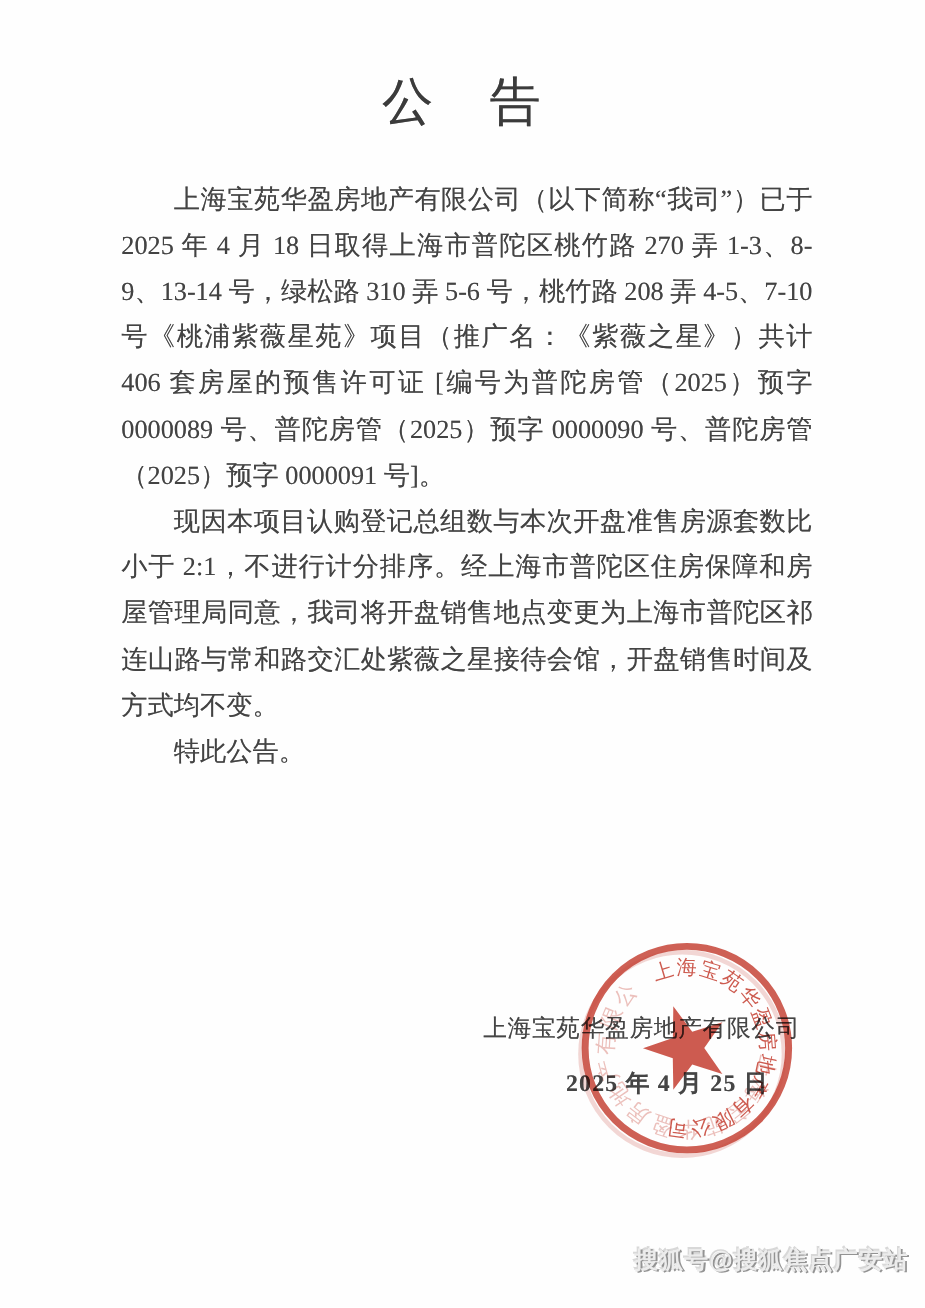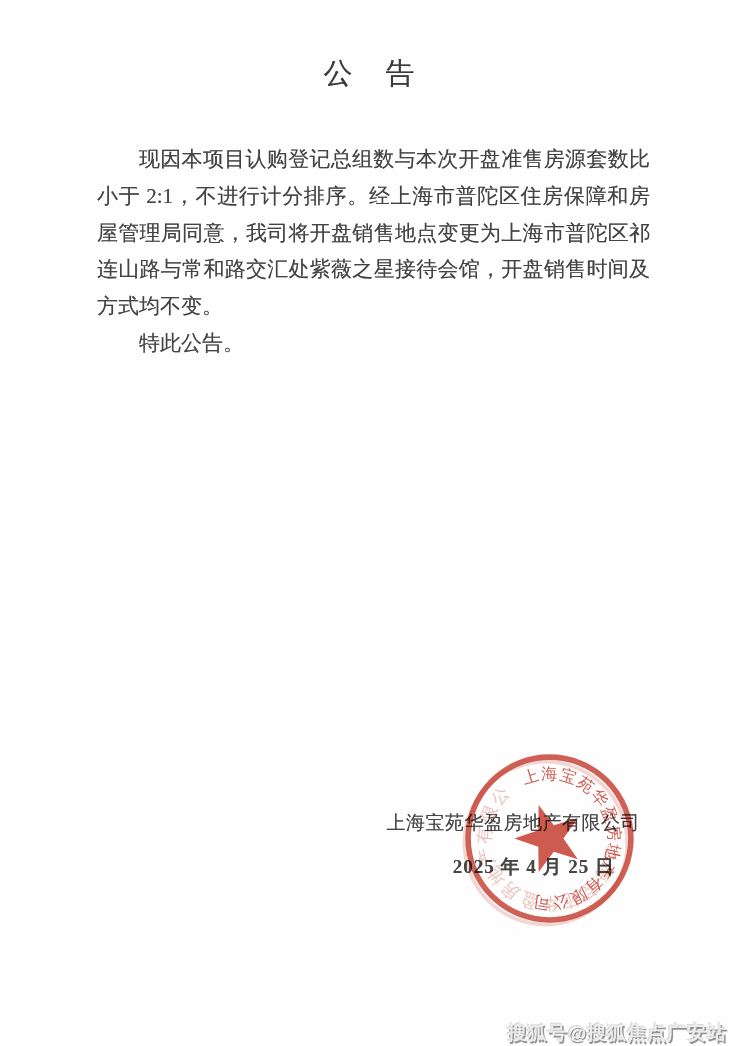--- a/index.html
+++ b/index.html
@@ -14,21 +14,21 @@
     background: #fefefe;
     overflow: hidden;
     font-family: "Liberation Serif", "DejaVu Serif", serif;
   }
   .title {
     position: absolute;
     top: 54px;
     left: 0;
     width: 100%;
     text-align: center;
-    font-size: 29px;
+    font-size: 41px;
     font-weight: 500;
     color: #3b3b3b;
     letter-spacing: 2px;
     text-shadow: 0 0 0.5px rgba(60,60,60,0.6);
   }
   .body-text {
     position: absolute;
     top: 141px;
     left: 97px;
     width: 553px;
@@ -65,37 +65,38 @@
     left: 457px;
     top: 746px;
     width: 185px;
     height: 185px;
     mix-blend-mode: multiply;
     opacity: 0.92;
   }
   .watermark {
     position: absolute;
     right: 13px;
-    bottom: 0;
+    bottom: 25px;
     font-family: "Liberation Sans", "DejaVu Sans", sans-serif;
     font-weight: bold;
     font-size: 19px;
     letter-spacing: 1px;
     color: #ececec;
     text-shadow: 1.5px 1.5px 0 #939393, -1px -1px 0 #d8d8d8;
   }
 </style>
 </head>
 <body>
 
 <div class="page">
 
   <div class="title">公　告</div>
 
   <div class="body-text">
+    <p>上海宝苑华盈房地产有限公司（以下简称“我司”）已于 2025 年 4 月 18 日取得上海市普陀区桃竹路 270 弄 1-3、8-9、13-14 号，绿松路 310 弄 5-6 号，桃竹路 208 弄 4-5、7-10 号《桃浦紫薇星苑》项目（推广名：《紫薇之星》）共计 406 套房屋的预售许可证 [编号为普陀房管（2025）预字 0000089 号、普陀房管（2025）预字 0000090 号、普陀房管（2025）预字 0000091 号]。</p>
     <p>现因本项目认购登记总组数与本次开盘准售房源套数比小于 2:1，不进行计分排序。经上海市普陀区住房保障和房屋管理局同意，我司将开盘销售地点变更为上海市普陀区祁连山路与常和路交汇处紫薇之星接待会馆，开盘销售时间及方式均不变。</p>
     <p>特此公告。</p>
   </div>
 
   <div class="signature">
     <div class="company">上海宝苑华盈房地产有限公司</div>
     <div class="date">2025 年 4 月 25 日</div>
   </div>
 
   <svg class="seal" viewBox="0 0 200 200">

